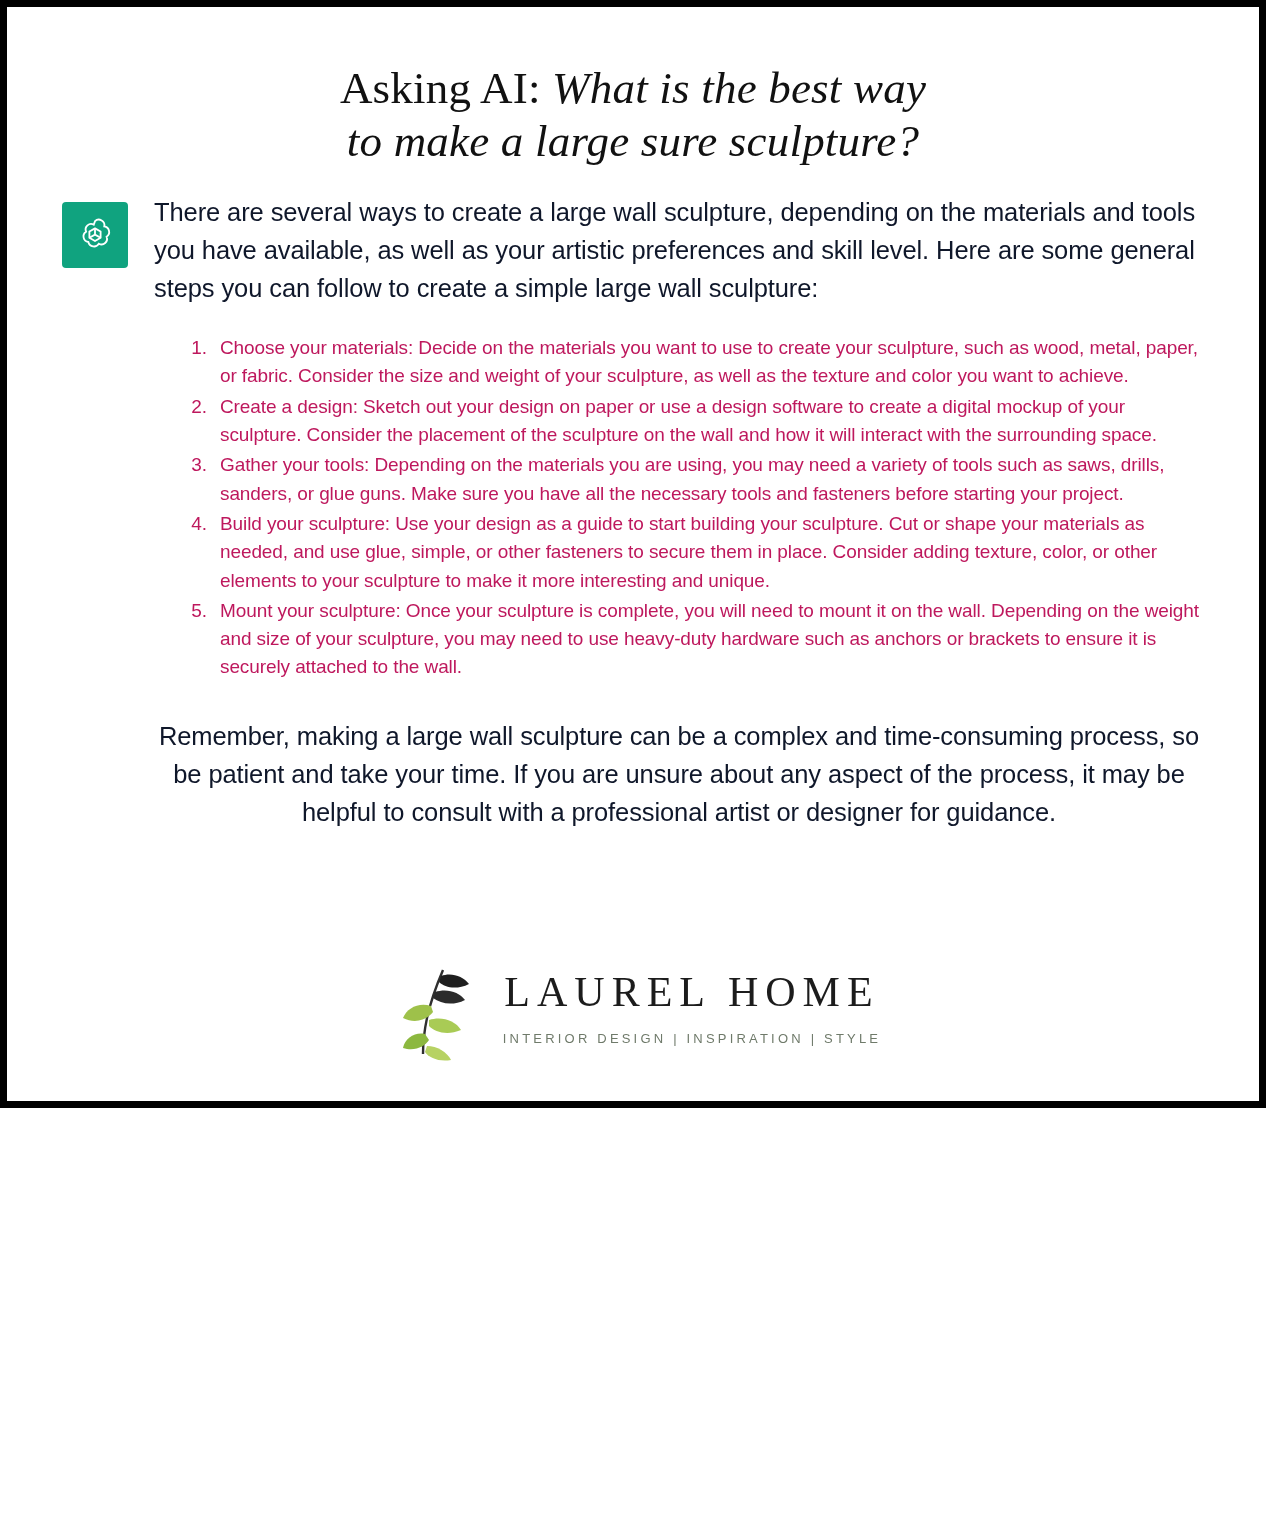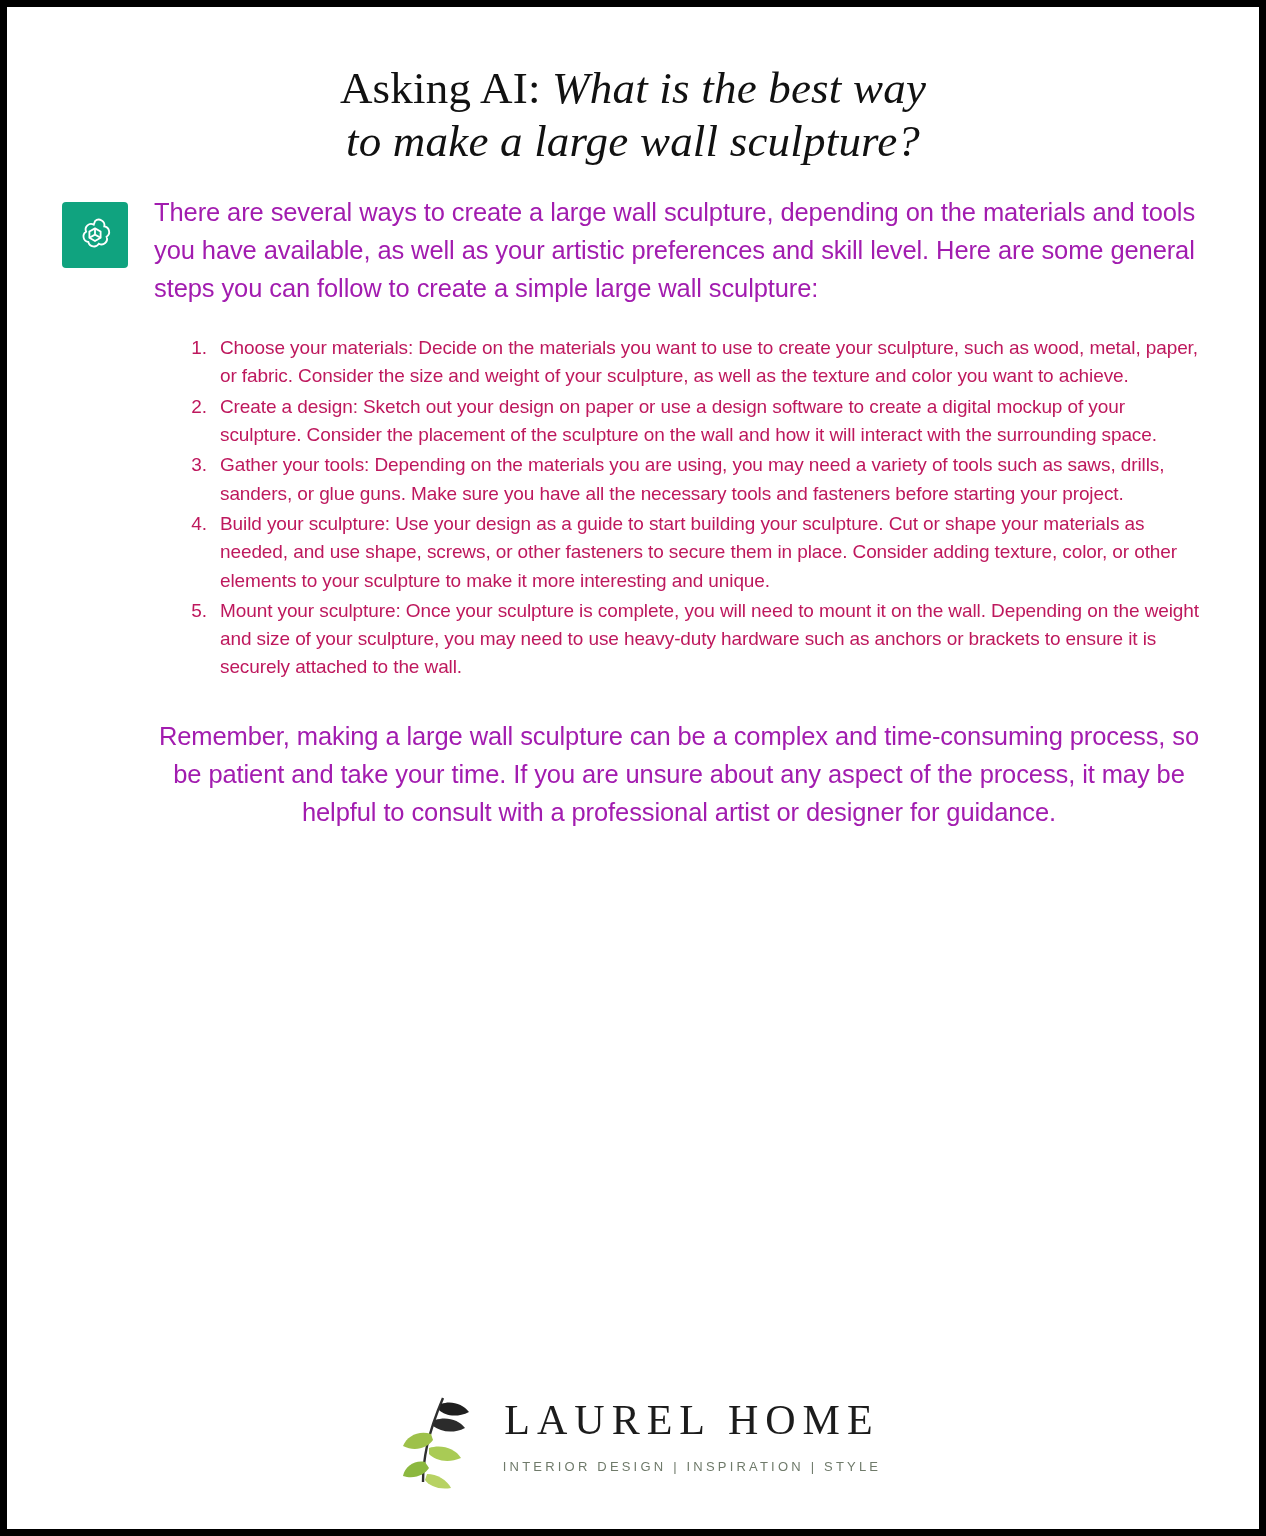--- a/index.html
+++ b/index.html
@@ -10,21 +10,21 @@
   body {
     width: 1266px;
     height: 1536px;
     font-family: "Liberation Sans", sans-serif;
     color: #2b2b2b;
     overflow: hidden;
   }
   .page {
     position: relative;
     width: 1266px;
-    height: 1536px;
+    height: 1108px;
     box-sizing: border-box;
     background: #ffffff;
     border: 7px solid #000000;
   }
   .inner {
     position: absolute;
     left: 7px;
     top: 7px;
     right: 7px;
     bottom: 7px;
@@ -76,21 +76,21 @@
 
   .text-col {
     flex: 1 1 auto;
     min-width: 0;
   }
 
   p.intro, p.outro {
     margin: 0;
     font-size: 25.5px;
     line-height: 1.49;
-    color: #a21caf;
+    color: #0f172a;
     letter-spacing: -0.1px;
   }
   p.outro {
     margin-top: 8px;
     text-align: center;
   }
 
   ol.steps {
     margin: 26px 0 0 0;
     padding-left: 58px;
@@ -156,21 +156,21 @@
 </head>
 <body>
 
 <div class="page">
   <div class="inner">
 
     <div class="title-block">
       <div class="title-line">
         <span class="title-plain">Asking AI:</span><span class="title-em"> What is the best way</span>
       </div>
-      <div class="title-line title-em">to make a large wall sculpture?</div>
+      <div class="title-line title-em">to make a large sure sculpture?</div>
     </div>
 
     <div class="content-wrap">
       <div class="avatar-col">
         <div class="gpt-avatar">
           <span>
             <svg width="42" height="42" viewBox="0 0 24 24" aria-hidden="true">
               <path fill="none" stroke="#ffffff" stroke-width="1.05" d="M12 4.1c1.0-1.0 2.6-1.1 3.8-.4 1.2.7 1.8 2.1 1.5 3.4 1.3.2 2.4 1.2 2.7 2.5.3 1.3-.3 2.7-1.4 3.4.5 1.2.2 2.7-.8 3.6-1 .9-2.5 1.0-3.6.4-.7 1.1-2.0 1.7-3.3 1.5-1.3-.2-2.4-1.2-2.7-2.5-1.3-.2-2.4-1.2-2.7-2.5-.3-1.3.3-2.7 1.4-3.4-.5-1.2-.2-2.7.8-3.6 1-.9 2.5-1.0 3.6-.4z"></path>
               <path fill="none" stroke="#ffffff" stroke-width="1.05" stroke-linejoin="round" d="M12 8.2 15.2 10v3.6L12 15.4 8.8 13.6V10z"></path>
               <path fill="none" stroke="#ffffff" stroke-width="1.05" d="M12 8.2v3.6l3.2 1.8M12 11.8 8.8 13.6"></path>
@@ -179,21 +179,21 @@
         </div>
       </div>
 
       <div class="text-col">
         <p class="intro">There are several ways to create a large wall sculpture, depending on the materials and tools you have available, as well as your artistic preferences and skill level. Here are some general steps you can follow to create a simple large wall sculpture:</p>
 
         <ol class="steps">
           <li>Choose your materials: Decide on the materials you want to use to create your sculpture, such as wood, metal, paper, or fabric. Consider the size and weight of your sculpture, as well as the texture and color you want to achieve.</li>
           <li>Create a design: Sketch out your design on paper or use a design software to create a digital mockup of your sculpture. Consider the placement of the sculpture on the wall and how it will interact with the surrounding space.</li>
           <li>Gather your tools: Depending on the materials you are using, you may need a variety of tools such as saws, drills, sanders, or glue guns. Make sure you have all the necessary tools and fasteners before starting your project.</li>
-          <li>Build your sculpture: Use your design as a guide to start building your sculpture. Cut or shape your materials as needed, and use shape, screws, or other fasteners to secure them in place. Consider adding texture, color, or other elements to your sculpture to make it more interesting and unique.</li>
+          <li>Build your sculpture: Use your design as a guide to start building your sculpture. Cut or shape your materials as needed, and use glue, simple, or other fasteners to secure them in place. Consider adding texture, color, or other elements to your sculpture to make it more interesting and unique.</li>
           <li>Mount your sculpture: Once your sculpture is complete, you will need to mount it on the wall. Depending on the weight and size of your sculpture, you may need to use heavy-duty hardware such as anchors or brackets to ensure it is securely attached to the wall.</li>
         </ol>
       </div>
     </div>
 
     <div class="outro-wrap">
       <p class="outro">Remember, making a large wall sculpture can be a complex and time-consuming process, so be patient and take your time. If you are unsure about any aspect of the process, it may be helpful to consult with a professional artist or designer for guidance.</p>
     </div>
 
     <div class="logo-block">

